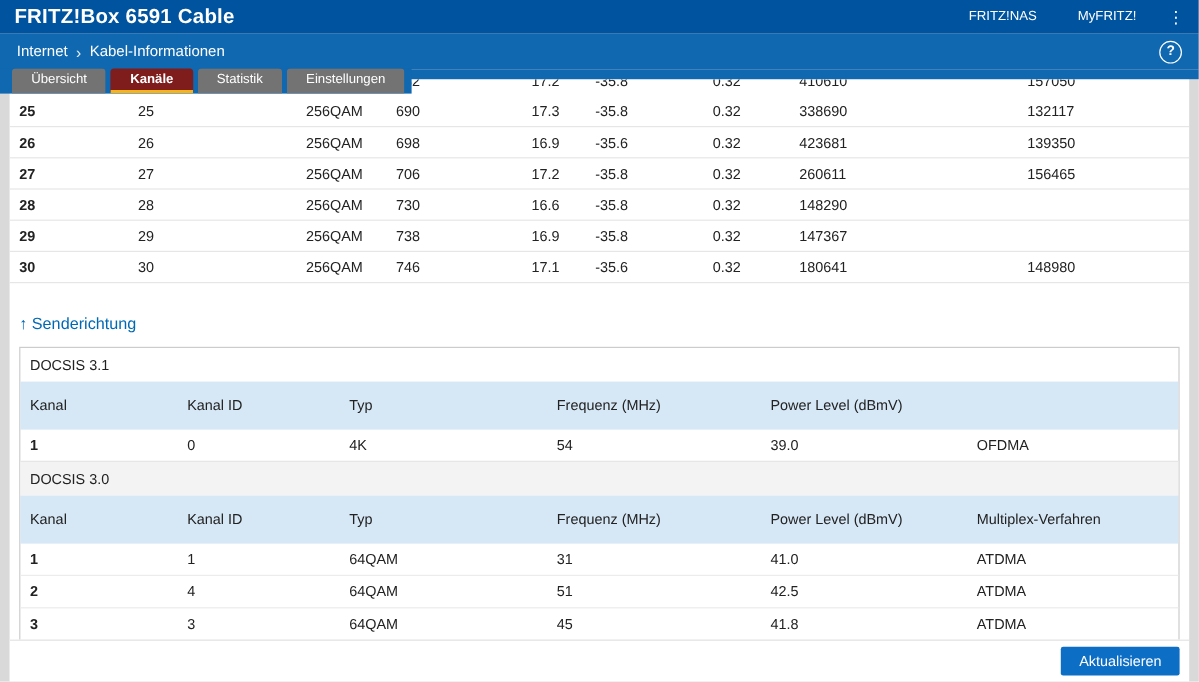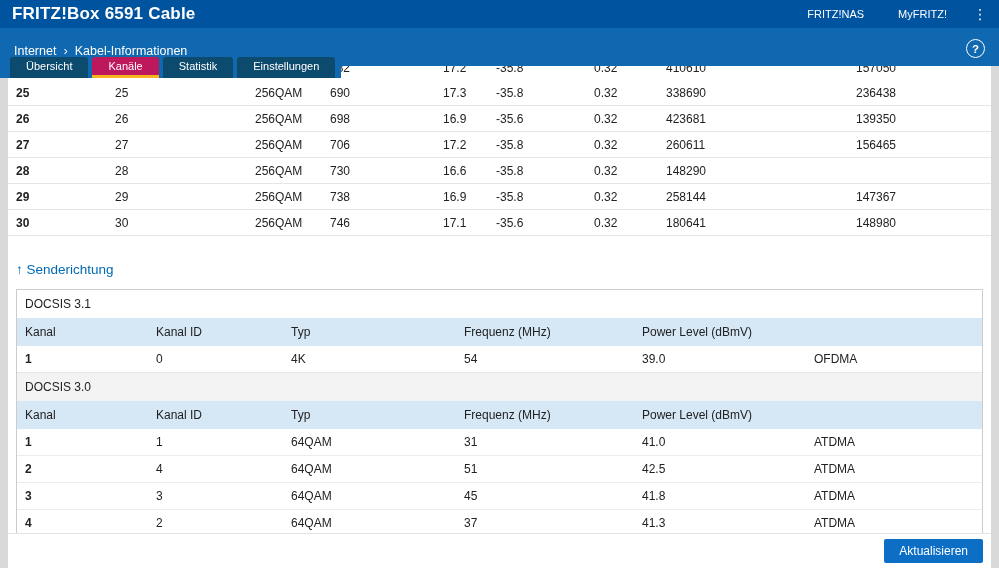--- a/index.html
+++ b/index.html
@@ -13,41 +13,41 @@
   .topbar{
     height:28px;background:var(--header_blue);display:flex;align-items:center;
     padding:0 12px;color:#fff;position:relative;z-index:10;
   }
   .topbar .title{font-size:17px;font-weight:bold;letter-spacing:.2px;}
   .topbar .links{margin-left:auto;display:flex;align-items:center;gap:34px;font-size:11px;}
   .topbar .links span{cursor:pointer;}
   .kebab{font-size:14px;line-height:14px;margin-left:26px;cursor:pointer;}
   
   .breadcrumb-bar{
-    height:30px;background:var(--bar_blue);display:flex;align-items:flex-end;
+    height:30px;background:var(--bar_blue);display:flex;align-items:center;
     padding:0 14px;color:#fff;font-size:12.5px;position:relative;z-index:10;
   }
   .breadcrumb-bar .sep{margin:0 7px;font-size:13px;opacity:.9;}
   .help{
     margin-left:auto;width:17px;height:17px;border:1.5px solid #fff;border-radius:50%;
     display:flex;align-items:center;justify-content:center;font-size:11.5px;font-weight:bold;cursor:pointer;
   }
   
   .strip{height:8px;background:var(--bar_blue);position:relative;z-index:9;}
   
   .tabs-wrap{
     position:absolute;top:57px;left:0;z-index:20;background:var(--bar_blue);
     display:flex;gap:4px;padding:0 6px 0 10px;align-items:flex-start;
   }
   .tab{
     height:18px;line-height:18px;padding:0 16px;font-size:11px;color:#fff;
-    background:#0c4a6e;border-radius:3px 3px 0 0;cursor:pointer;border-bottom:3px solid transparent;
+    background:#737373;border-radius:3px 3px 0 0;cursor:pointer;border-bottom:3px solid transparent;
     white-space:nowrap;
   }
-  .tab.active{background:#be185d;border-bottom:3px solid var(--accent_yellow);font-weight:normal;}
+  .tab.active{background:#7f1d1d;border-bottom:3px solid var(--accent_yellow);font-weight:bold;}
   
   .card{
     position:absolute;top:66px;left:8px;right:8px;bottom:0;background:#fff;overflow:hidden;
   }
   
   .ds-row{
     display:grid;
     grid-template-columns:99px 140px 75px 113px 53px 98px 72px 190px 1fr;
     padding-left:8px;height:25px;align-items:center;font-size:12px;
     border-bottom:1px solid #e6e6e6;
@@ -62,21 +62,21 @@
   .us-box{margin:0 8px;border:1px solid #ccc;}
   .section-label{height:28px;display:flex;align-items:center;padding-left:8px;font-size:12px;}
   .section-label.gray{background:#f3f3f3;border-top:1px solid #e6e6e6;}
   .us-row{
     display:grid;
     grid-template-columns:131px 135px 173px 178px 172px 1fr;
     padding-left:8px;height:26px;align-items:center;font-size:12px;
     border-bottom:1px solid #ececec;
   }
   .us-row .c0{font-weight:bold;}
-  .us-header{background:var(--table_header_bg);height:28px;border-bottom:none;}
+  .us-header{background:var(--table_header_bg);height:40px;border-bottom:none;}
   .us-header .c0{font-weight:normal;}
   .us-rows .us-row:last-child{border-bottom:none;}
   
   .card-footer{
     position:absolute;left:0;right:0;bottom:0;height:34px;background:#fff;
     border-top:1px solid #e3e3e3;display:flex;align-items:center;justify-content:flex-end;
     padding:0 8px;
   }
   .btn-refresh{
     background:var(--button_blue);color:#fff;border:none;border-radius:2px;
@@ -131,21 +131,21 @@
     <div>
         <div class="ds-row">
           <div class="c0">25</div>
           <div class="c1">25</div>
           <div class="c2">256QAM</div>
           <div class="c3">690</div>
           <div class="c4">17.3</div>
           <div class="c5">-35.8</div>
           <div class="c6">0.32</div>
           <div class="c7">338690</div>
-          <div class="c8">236438</div>
+          <div class="c8">132117</div>
         </div>
         <div class="ds-row">
           <div class="c0">26</div>
           <div class="c1">26</div>
           <div class="c2">256QAM</div>
           <div class="c3">698</div>
           <div class="c4">16.9</div>
           <div class="c5">-35.6</div>
           <div class="c6">0.32</div>
           <div class="c7">423681</div>
@@ -173,21 +173,20 @@
           <div class="c8">148290</div>
         </div>
         <div class="ds-row">
           <div class="c0">29</div>
           <div class="c1">29</div>
           <div class="c2">256QAM</div>
           <div class="c3">738</div>
           <div class="c4">16.9</div>
           <div class="c5">-35.8</div>
           <div class="c6">0.32</div>
-          <div class="c7">258144</div>
           <div class="c8">147367</div>
         </div>
         <div class="ds-row">
           <div class="c0">30</div>
           <div class="c1">30</div>
           <div class="c2">256QAM</div>
           <div class="c3">746</div>
           <div class="c4">17.1</div>
           <div class="c5">-35.6</div>
           <div class="c6">0.32</div>
@@ -220,20 +219,21 @@
         </div>
       </div>
 
     <div class="section-label gray">DOCSIS 3.0</div>
     <div class="us-row us-header">
         <div class="c0">Kanal</div>
         <div class="c1">Kanal ID</div>
         <div class="c2">Typ</div>
         <div class="c3">Frequenz (MHz)</div>
         <div class="c4">Power Level (dBmV)</div>
+        <div class="c5">Multiplex-Verfahren</div>
       </div>
     <div class="us-rows">
         <div class="us-row">
           <div class="c0">1</div>
           <div class="c1">1</div>
           <div class="c2">64QAM</div>
           <div class="c3">31</div>
           <div class="c4">41.0</div>
           <div class="c5">ATDMA</div>
         </div>

